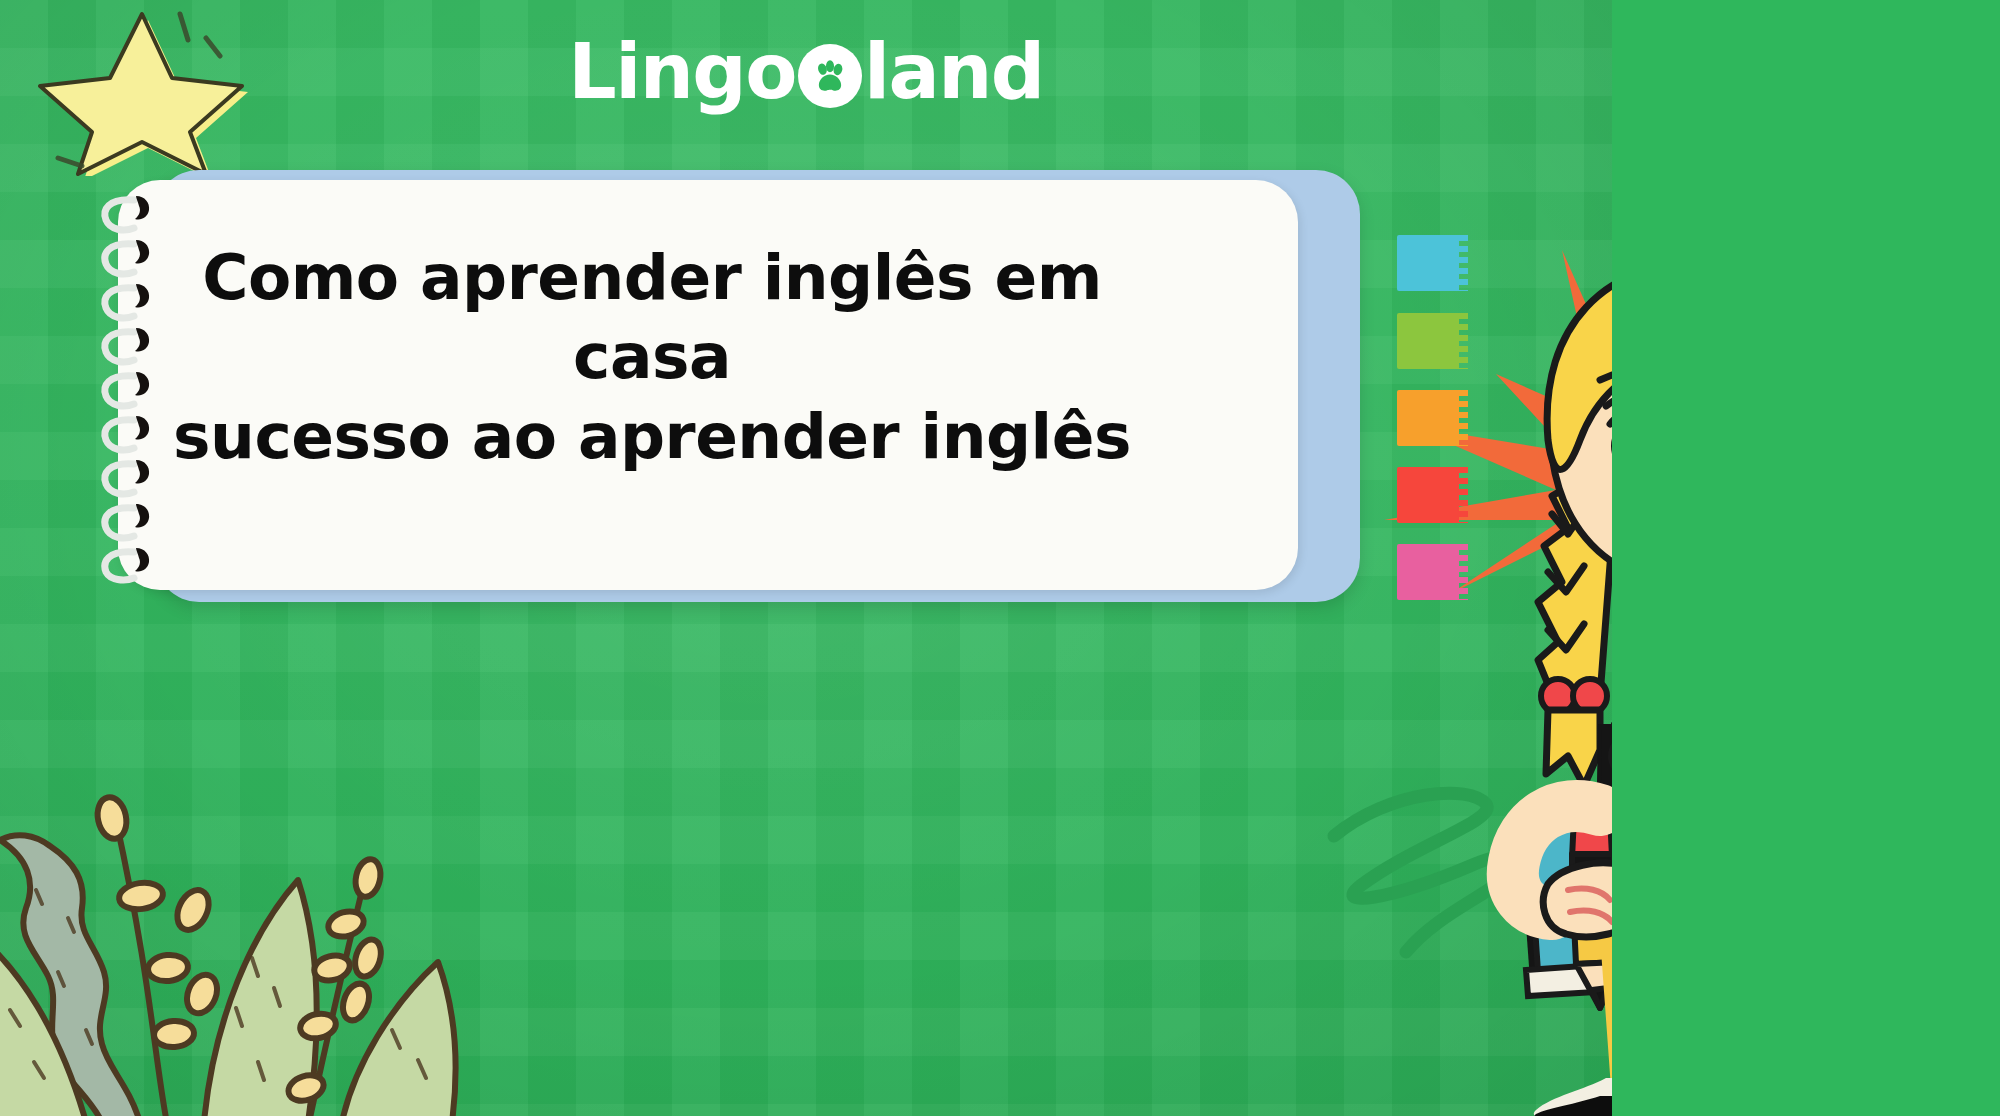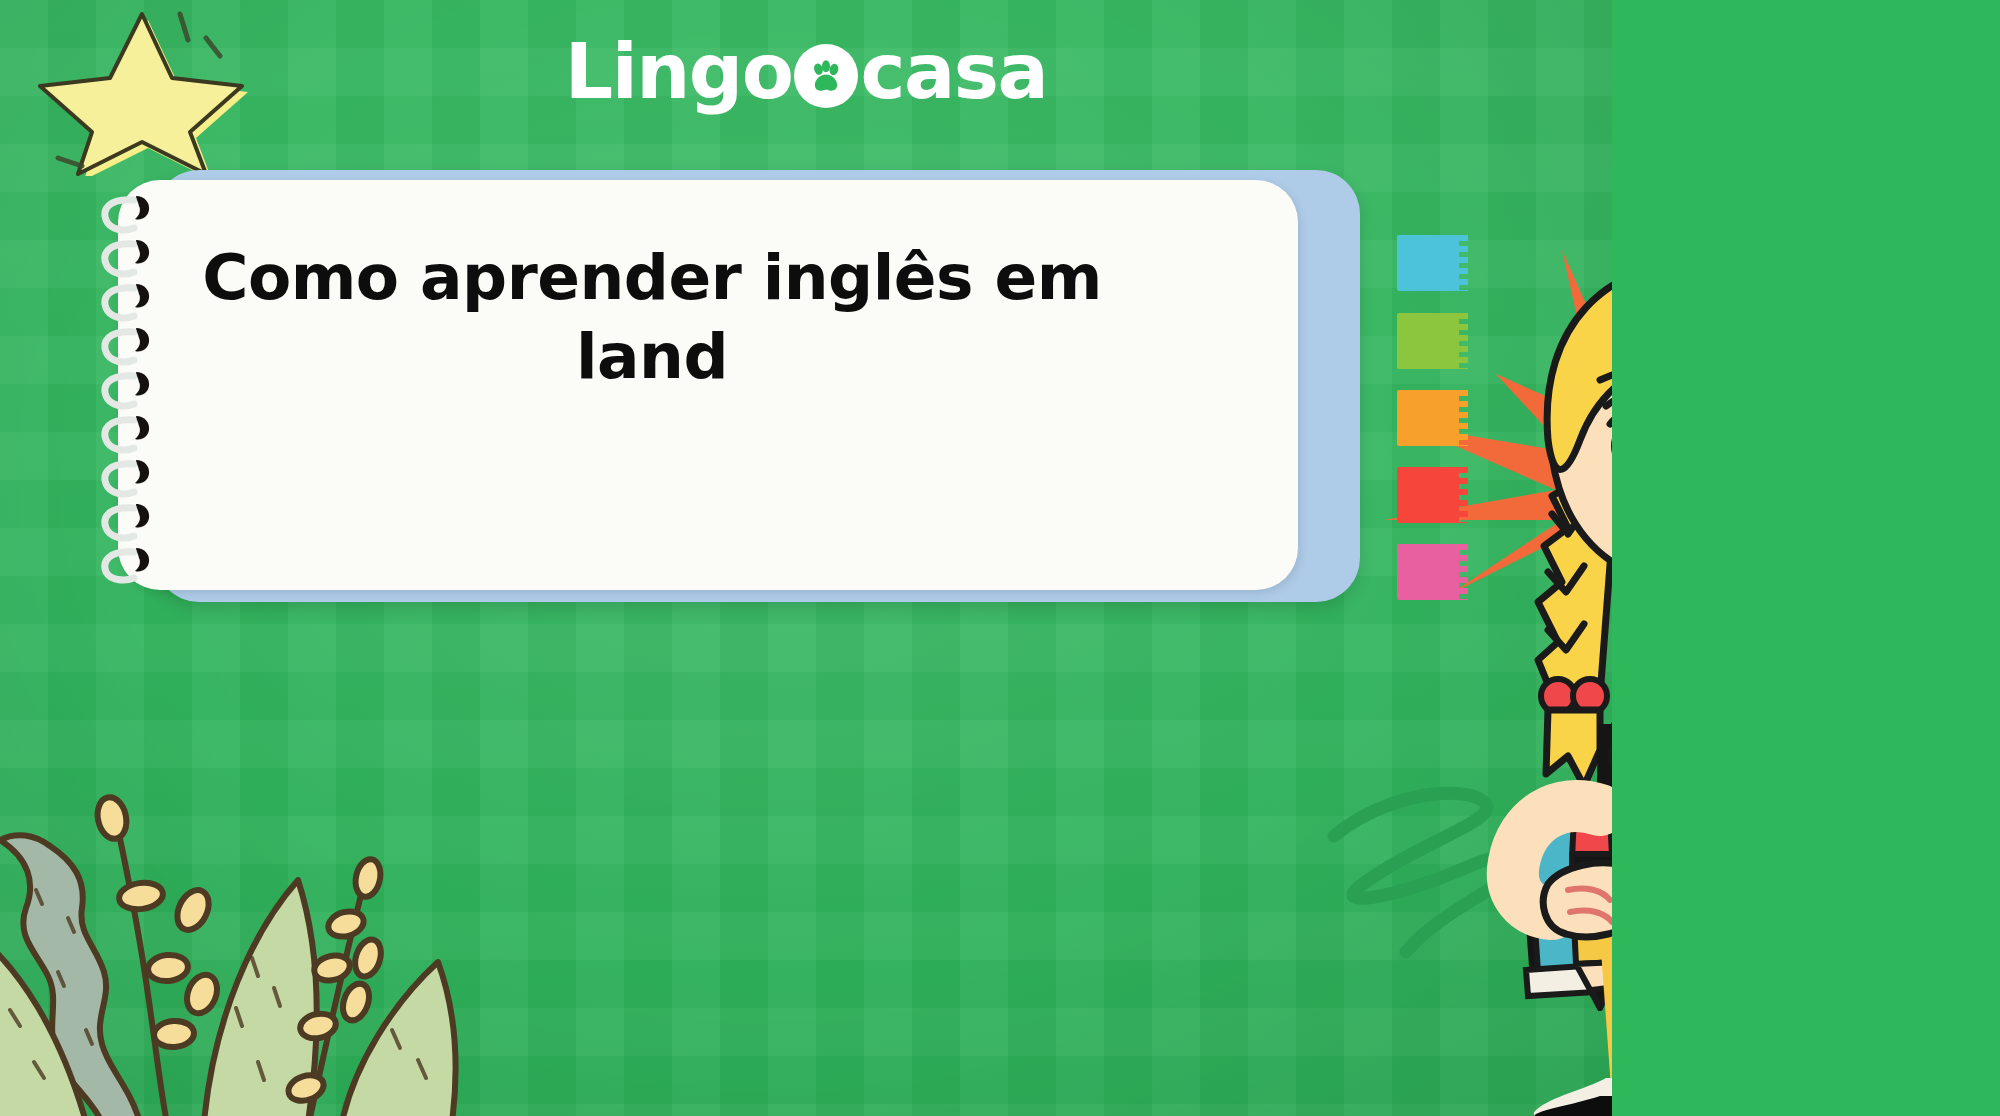--- a/index.html
+++ b/index.html
@@ -141,36 +141,37 @@
   <div id="logo">
     <span class="word">Lingo</span>
     <span class="paw-circle">
       <svg viewBox="0 0 64 64" width="46" height="46">
         <ellipse cx="21.5" cy="22.5" rx="6" ry="8" fill="#2fb75c" transform="rotate(-16 21.5 22.5)"></ellipse>
         <ellipse cx="32" cy="18.5" rx="5.6" ry="8.4" fill="#2fb75c"></ellipse>
         <ellipse cx="43" cy="23" rx="6" ry="8" fill="#2fb75c" transform="rotate(16 43 23)"></ellipse>
         <path d="M32 30 C40.5 30 47.5 37.5 47.5 44.5 C47.5 51 42 53.5 36.5 52 C34.5 51.4 33.2 51.2 32 51.2 C30.8 51.2 29.5 51.4 27.5 52 C22 53.5 16.5 51 16.5 44.5 C16.5 37.5 23.5 30 32 30 Z" fill="#2fb75c"></path>
       </svg>
     </span>
-    <span class="word">casa</span>
+    <span class="word">land</span>
   </div>
 
   <div id="card-wrap">
 
     <div id="card-back"></div>
 
     <div class="tab" style="background:#4cc3d9; top:65px;"></div>
     <div class="tab" style="background:#8cc63e; top:143px;"></div>
     <div class="tab" style="background:#f7a02c; top:220px;"></div>
     <div class="tab" style="background:#f6463c; top:297px;"></div>
     <div class="tab" style="background:#e8609f; top:374px;"></div>
 
     <div id="card-page">
       <div id="card-title">
-        <span class="ln">Como aprender inglês em land</span>
+        <span class="ln">Como aprender inglês em casa</span>
+        <span class="ln">sucesso ao aprender inglês</span>
       </div>
     </div>
 
     <div id="spiral">
       <svg viewBox="0 0 110 400" width="110" height="400">
         <g fill="none" stroke="#e4e8e4" stroke-width="7" stroke-linecap="round">
           <path d="M46 16 C20 14 14 26 18 36 C22 46 36 48 46 44"></path>
           <path d="M46 60 C20 58 14 70 18 80 C22 90 36 92 46 88"></path>
           <path d="M46 104 C20 102 14 114 18 124 C22 134 36 136 46 132"></path>
           <path d="M46 148 C20 146 14 158 18 168 C22 178 36 180 46 176"></path>

